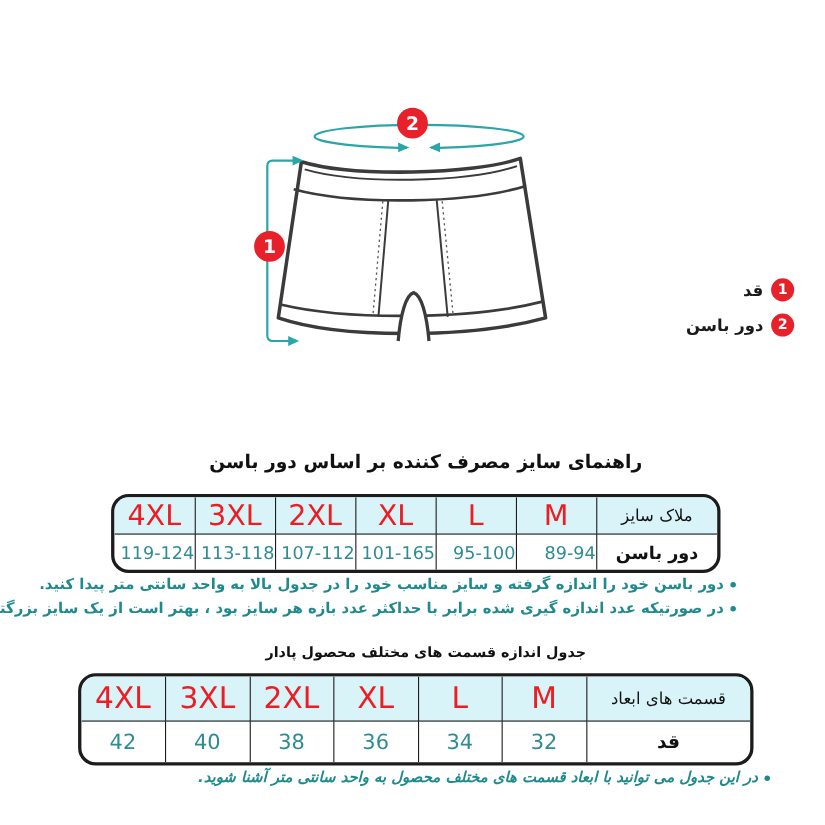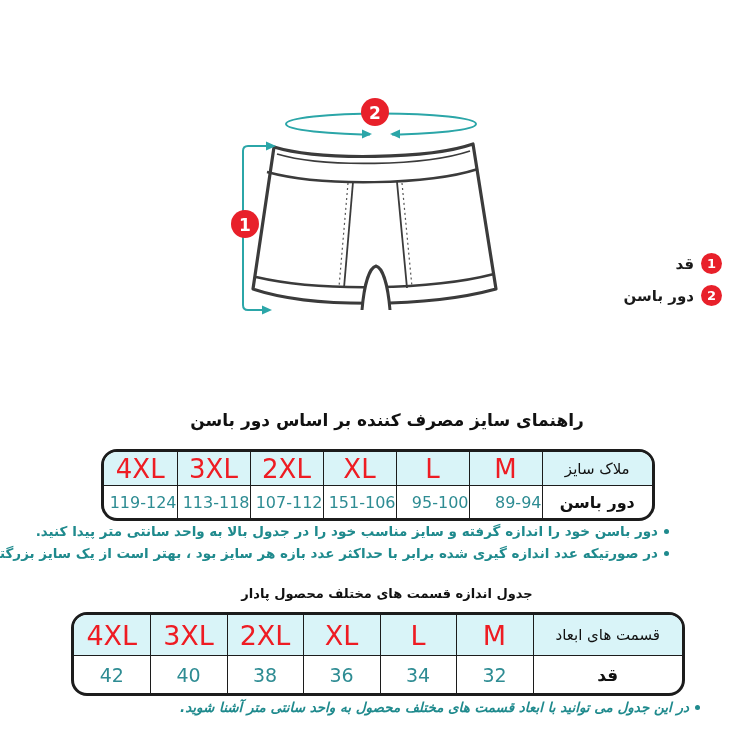--- a/index.html
+++ b/index.html
@@ -131,21 +131,21 @@
         <td class="size">2XL</td>
         <td class="size">XL</td>
         <td class="size">L</td>
         <td class="size">M</td>
         <td class="lbl">ملاک سایز</td>
       </tr>
       <tr class="vals">
         <td class="val">119-124</td>
         <td class="val">113-118</td>
         <td class="val">107-112</td>
-        <td class="val">151-106</td>
+        <td class="val">101-165</td>
         <td class="val">95-100</td>
         <td class="val">89-94</td>
         <td class="lbl">دور باسن</td>
       </tr>
     </tbody>
       </table>
   </div>
 
   <div class="notes notes-1">
     <div class="note-line">

